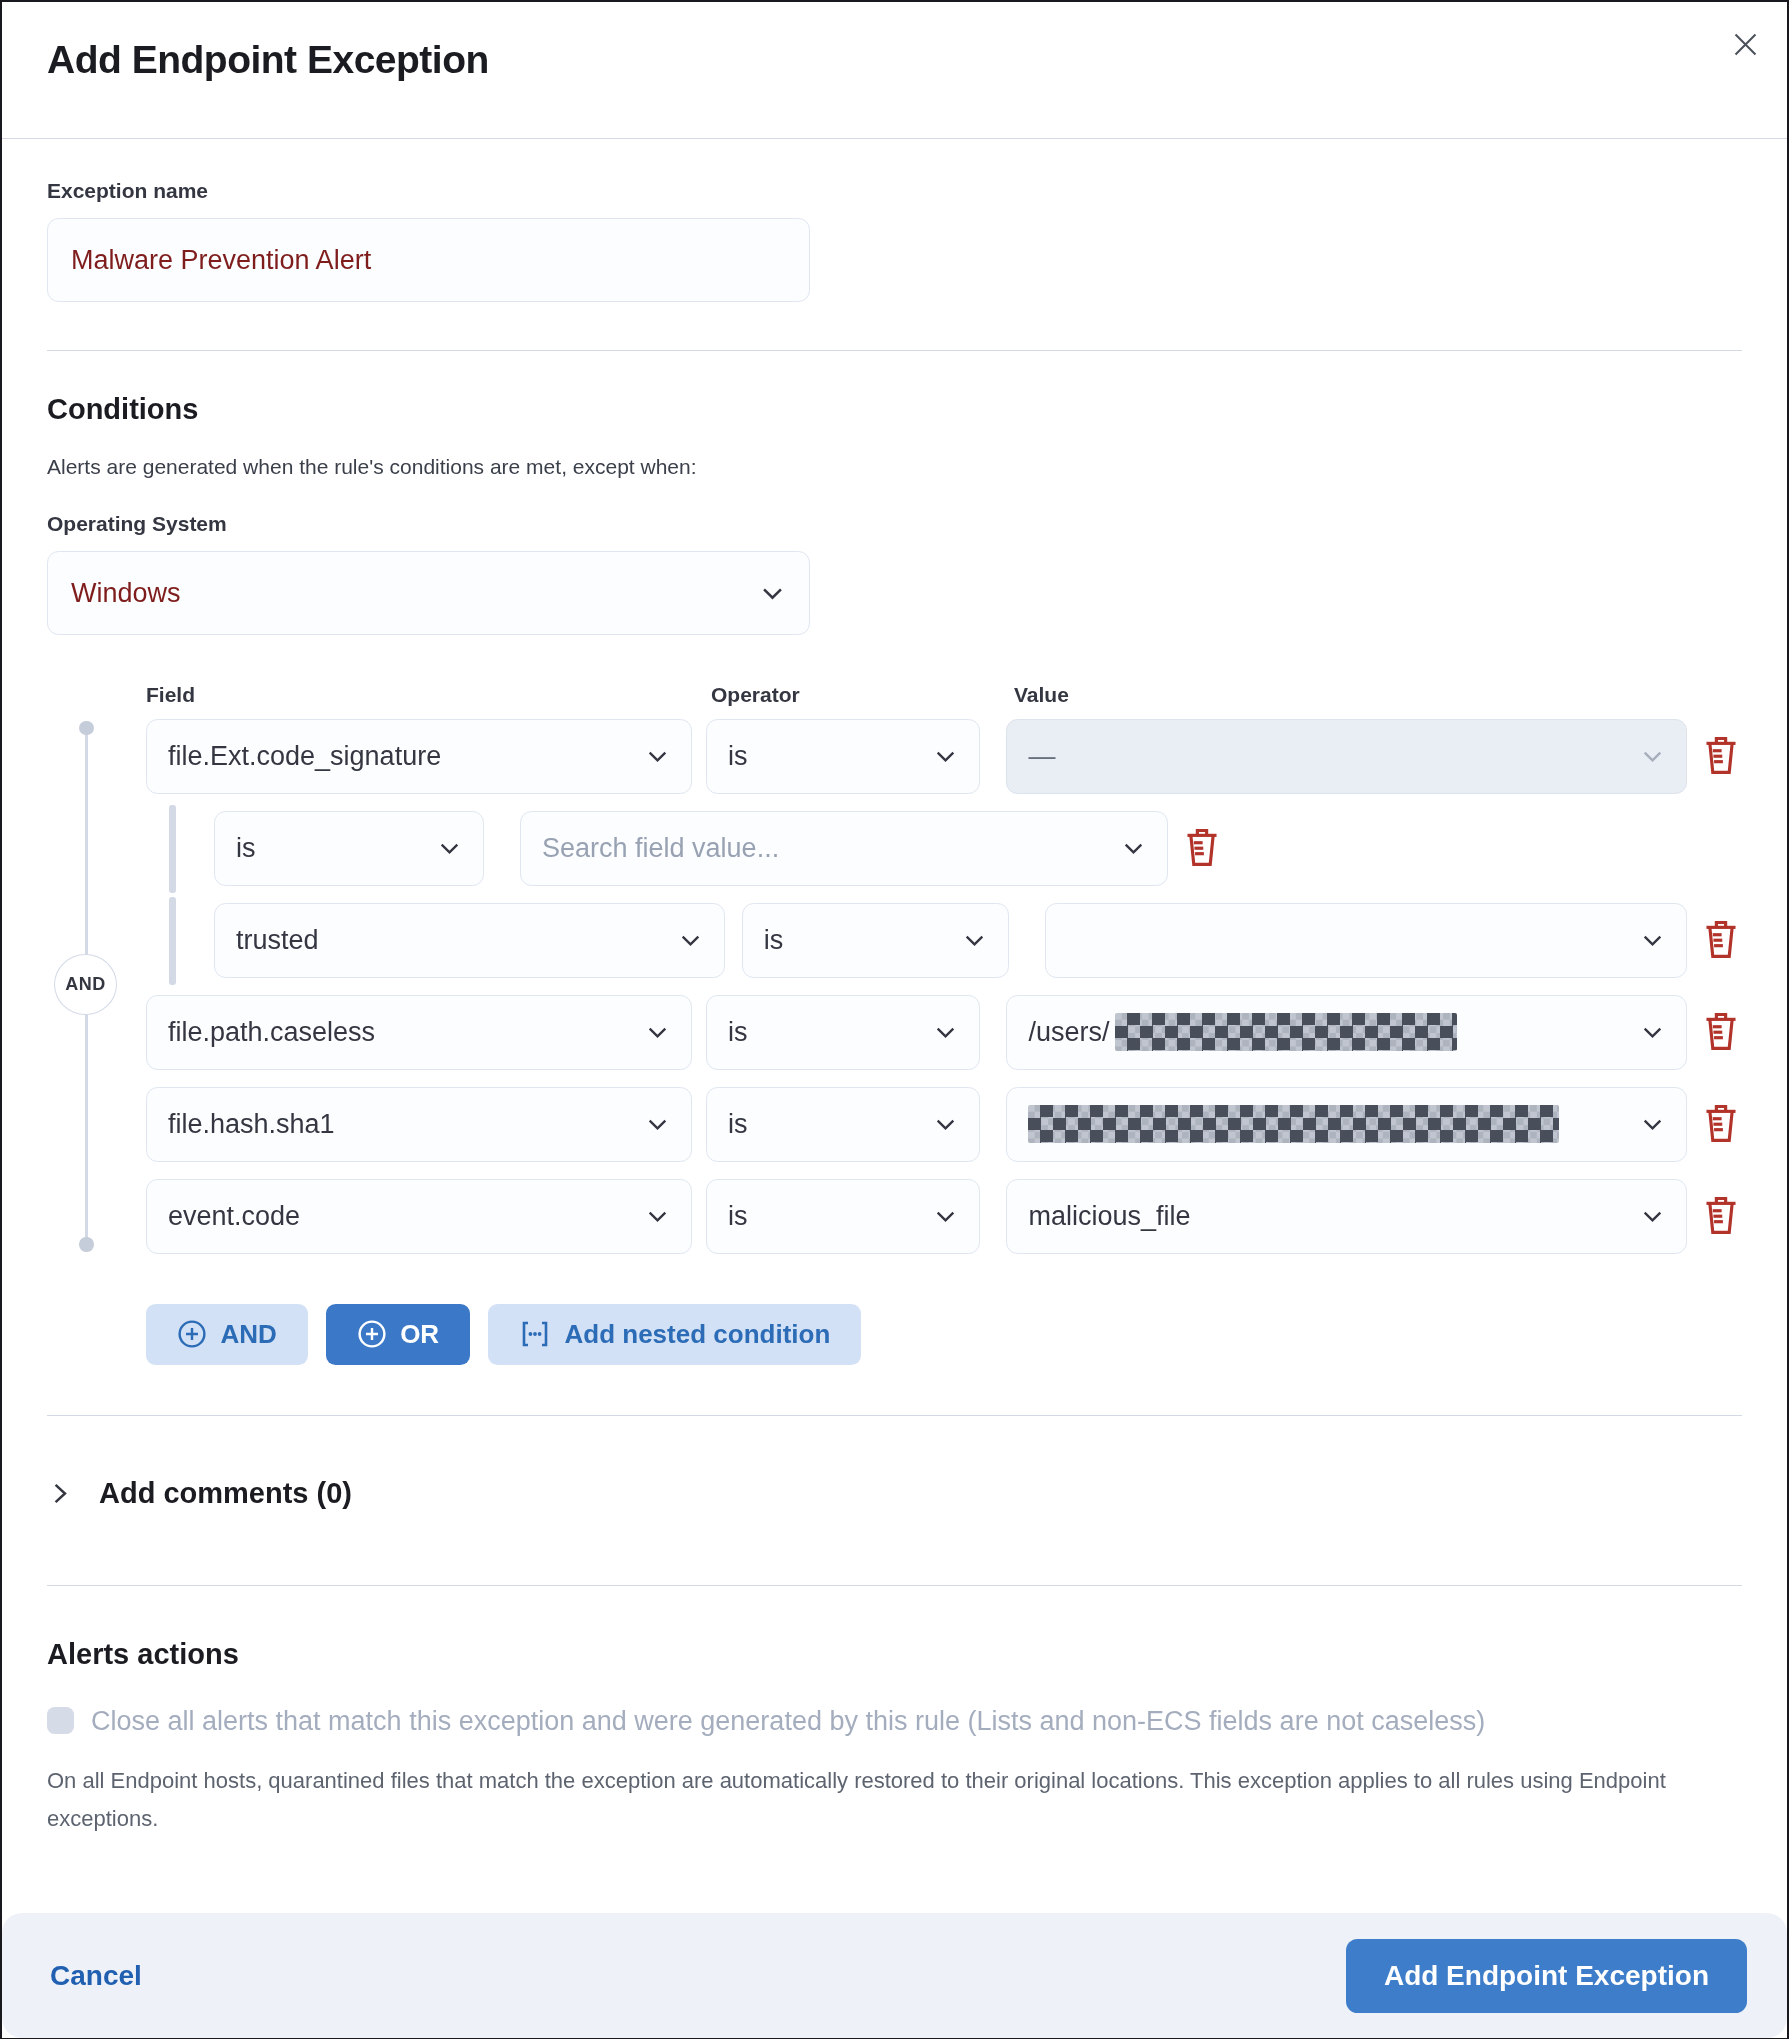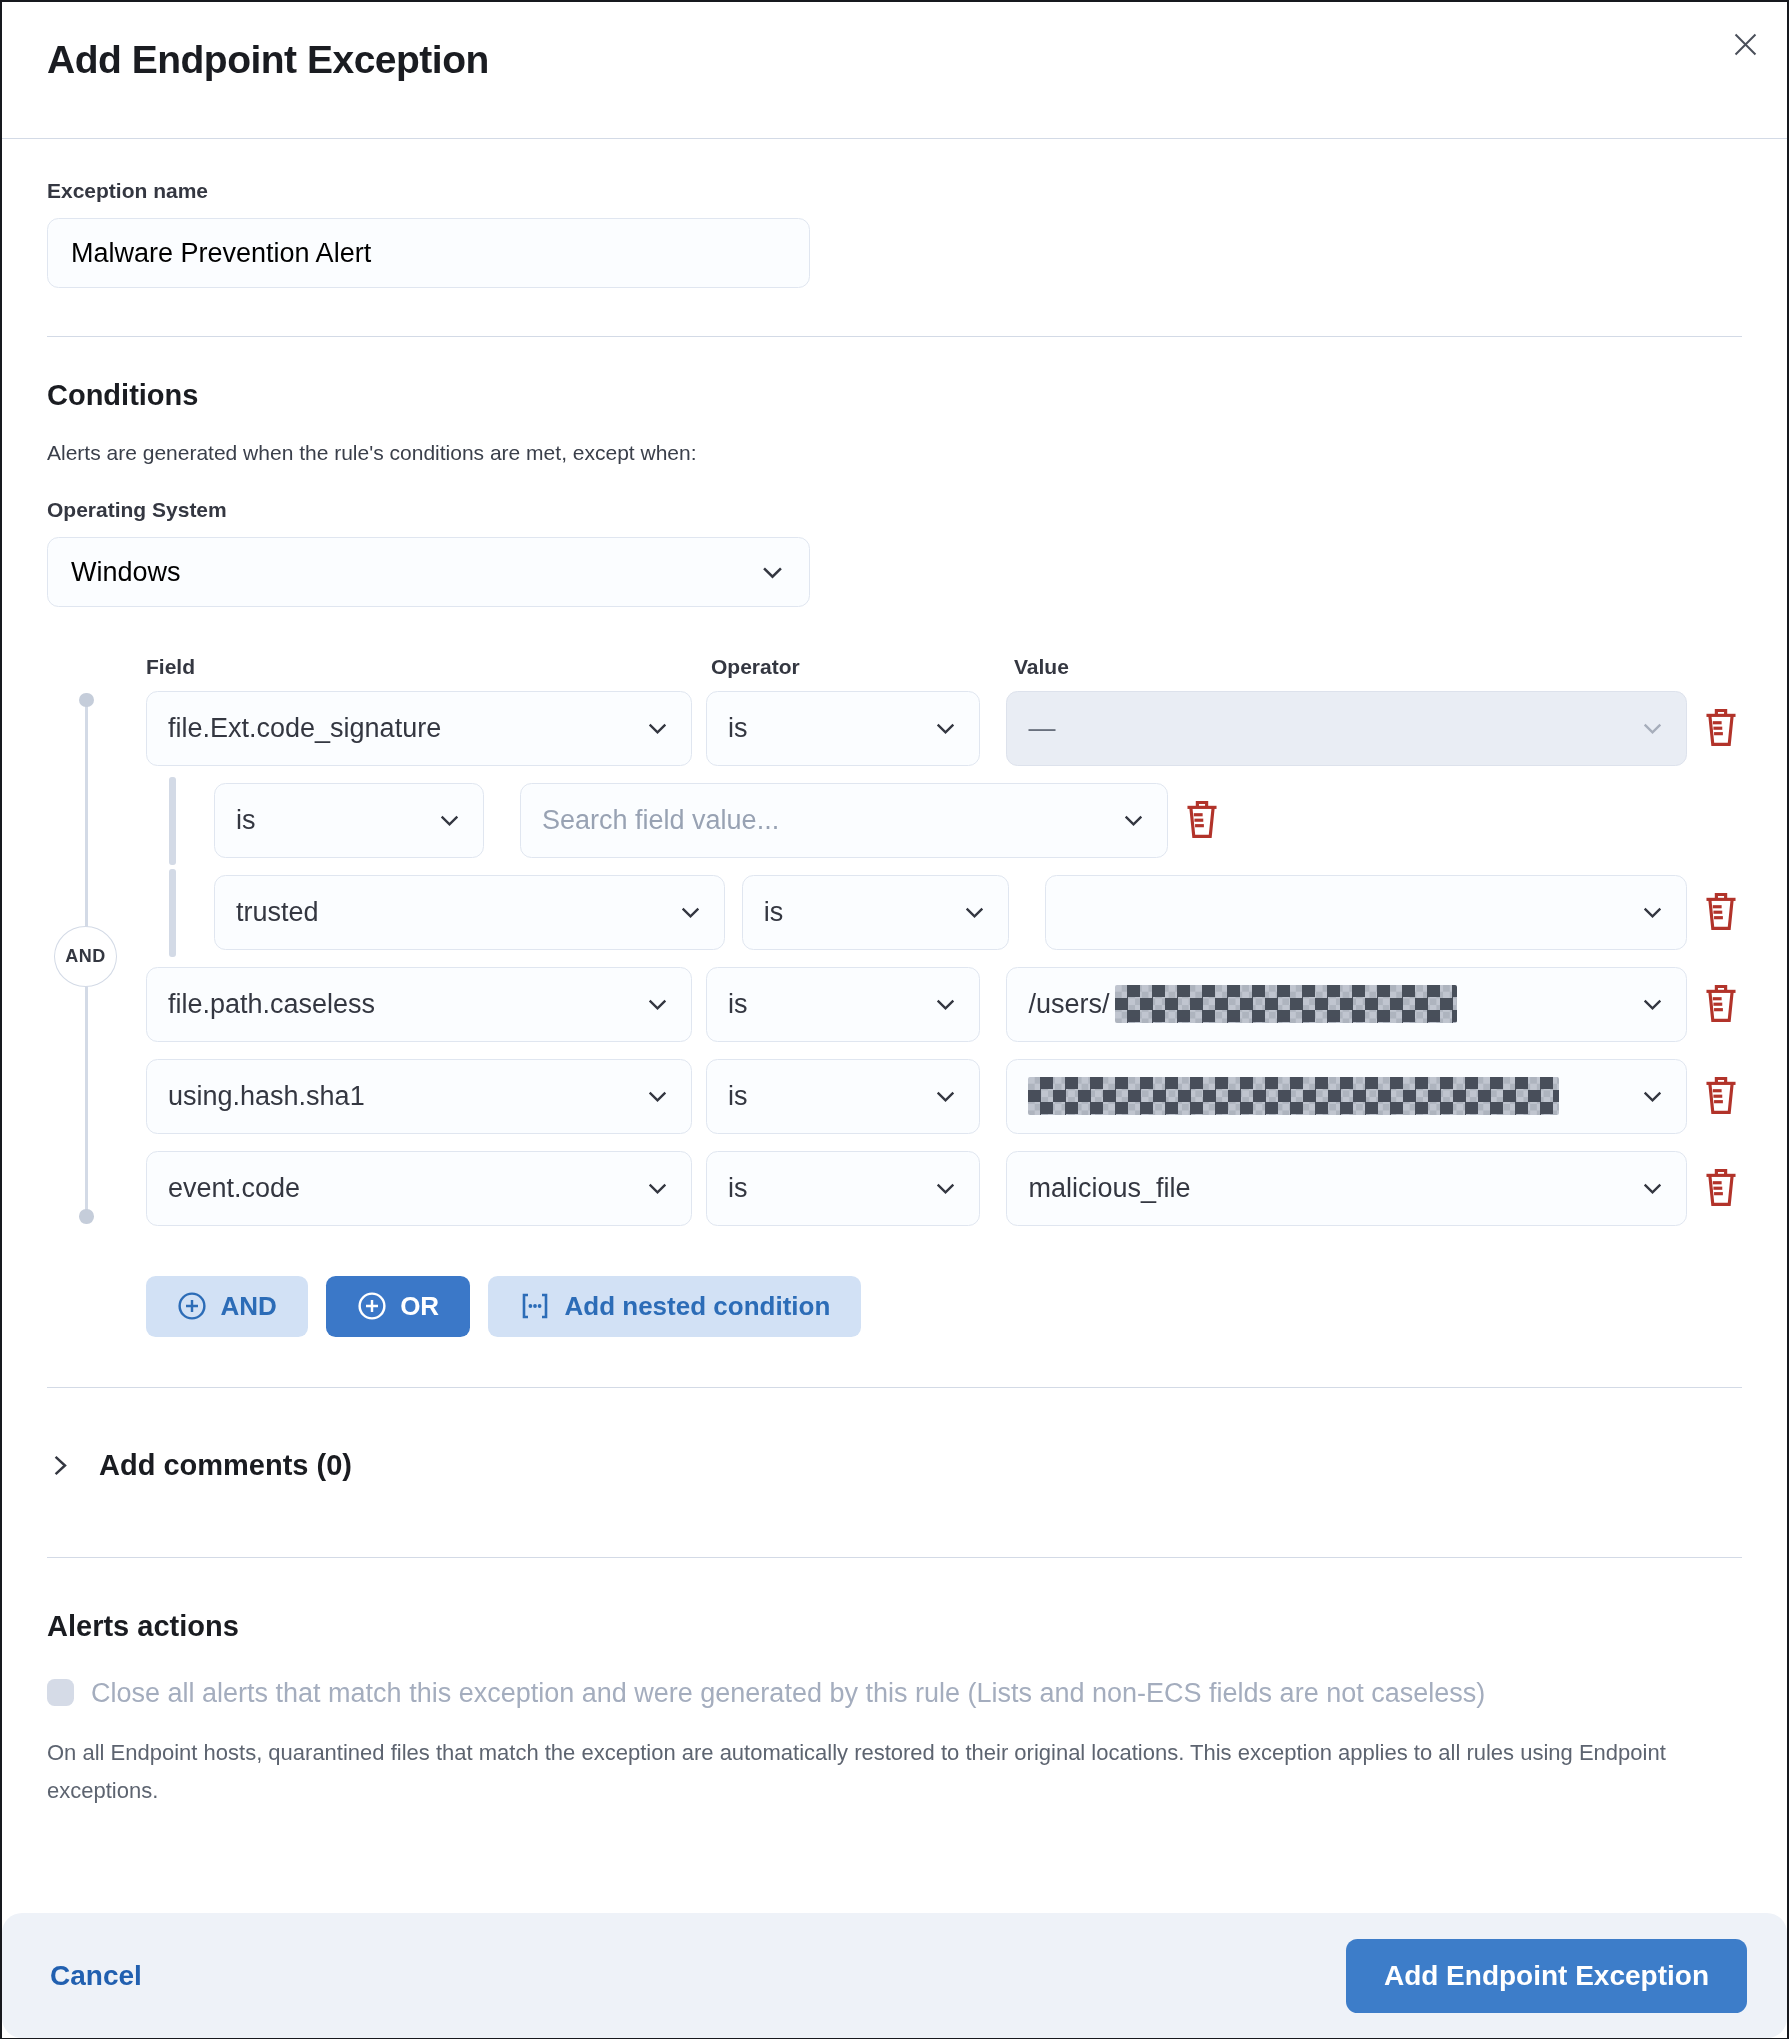--- a/index.html
+++ b/index.html
@@ -28,27 +28,27 @@
     background:none; border:none; cursor:pointer;
     display:flex; align-items:center; justify-content:center;
   }
 
   
   .modal-body { padding: 0 45px; }
 
   .field-label { font-size: 21px; font-weight: 700; color:#343741; }
 
   .text-input, .select-box {
-    width: 763px; height: 70px;
+    width: 763px; height: 84px;
     background:#fbfdff;
     border: 1.9px solid #e0e6f0;
     border-radius: 11.5px;
     display:flex; align-items:center;
     padding: 0 23px;
-    font-size: 27px; color:#000000;
+    font-size: 27px; color:#7f1d1d;
   }
   .select-box { justify-content: space-between; cursor:pointer; }
 
   .hr { border:none; border-top:1.9px solid #d3dae6; height:0; }
 
   .section-heading { font-size: 29px; font-weight: 700; color:#1a1c21; }
   .body-text { font-size: 21px; color:#3a3f4a; }
 
   
   .builder { position: relative; padding-left: 99px; margin-top: 48px; }
@@ -347,21 +347,21 @@
                 <path d="M4.6 7 h4.2"></path>
                   <path d="M4.9 9.6 h4.2"></path>
                   <path d="M5.2 12.2 h4.2"></path>
               </svg>
             </span>
           </button>
         </div>
 
         <div class="row">
           <div class="box f">
-            <span>using.hash.sha1</span>
+            <span>file.hash.sha1</span>
             <span>
                 <svg width="25" height="25" viewBox="0 0 16 16">
                   <path d="M3 5.5l5 5 5-5" fill="none" stroke="#343741" stroke-width="1.5"></path>
                 </svg>
               </span>
           </div>
           <div class="box o">
             <span>is</span>
             <span>
                 <svg width="25" height="25" viewBox="0 0 16 16">

